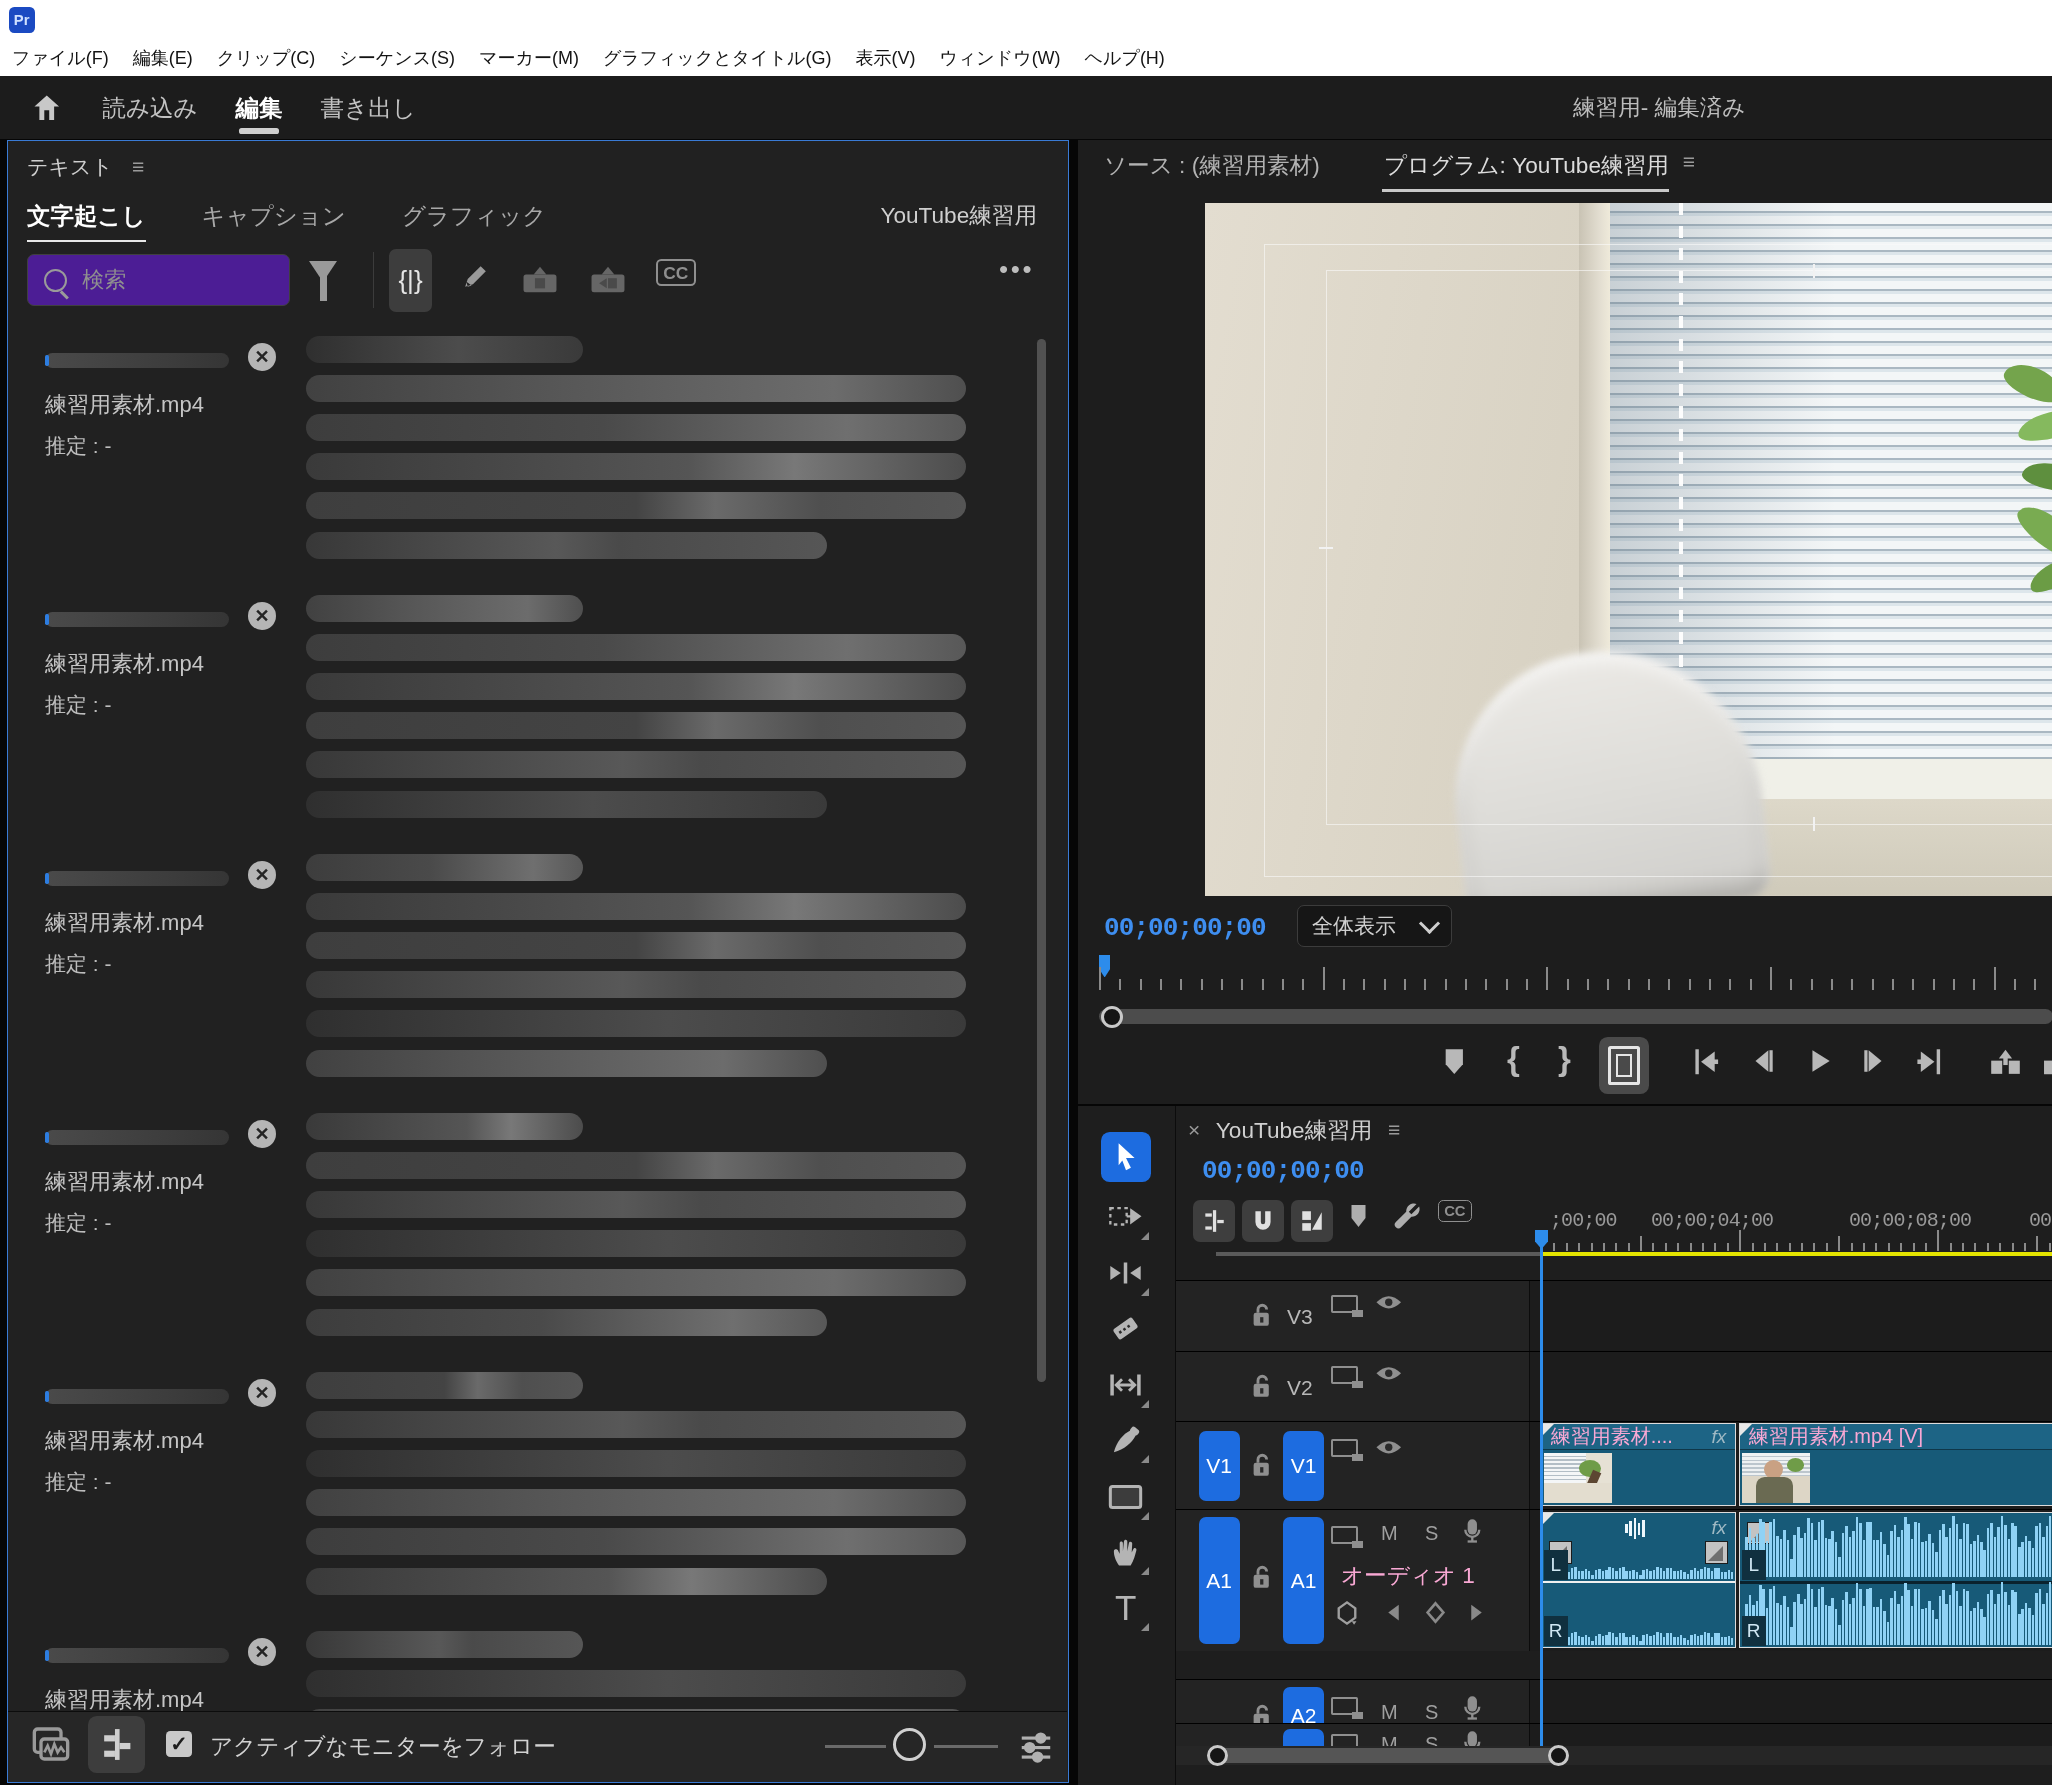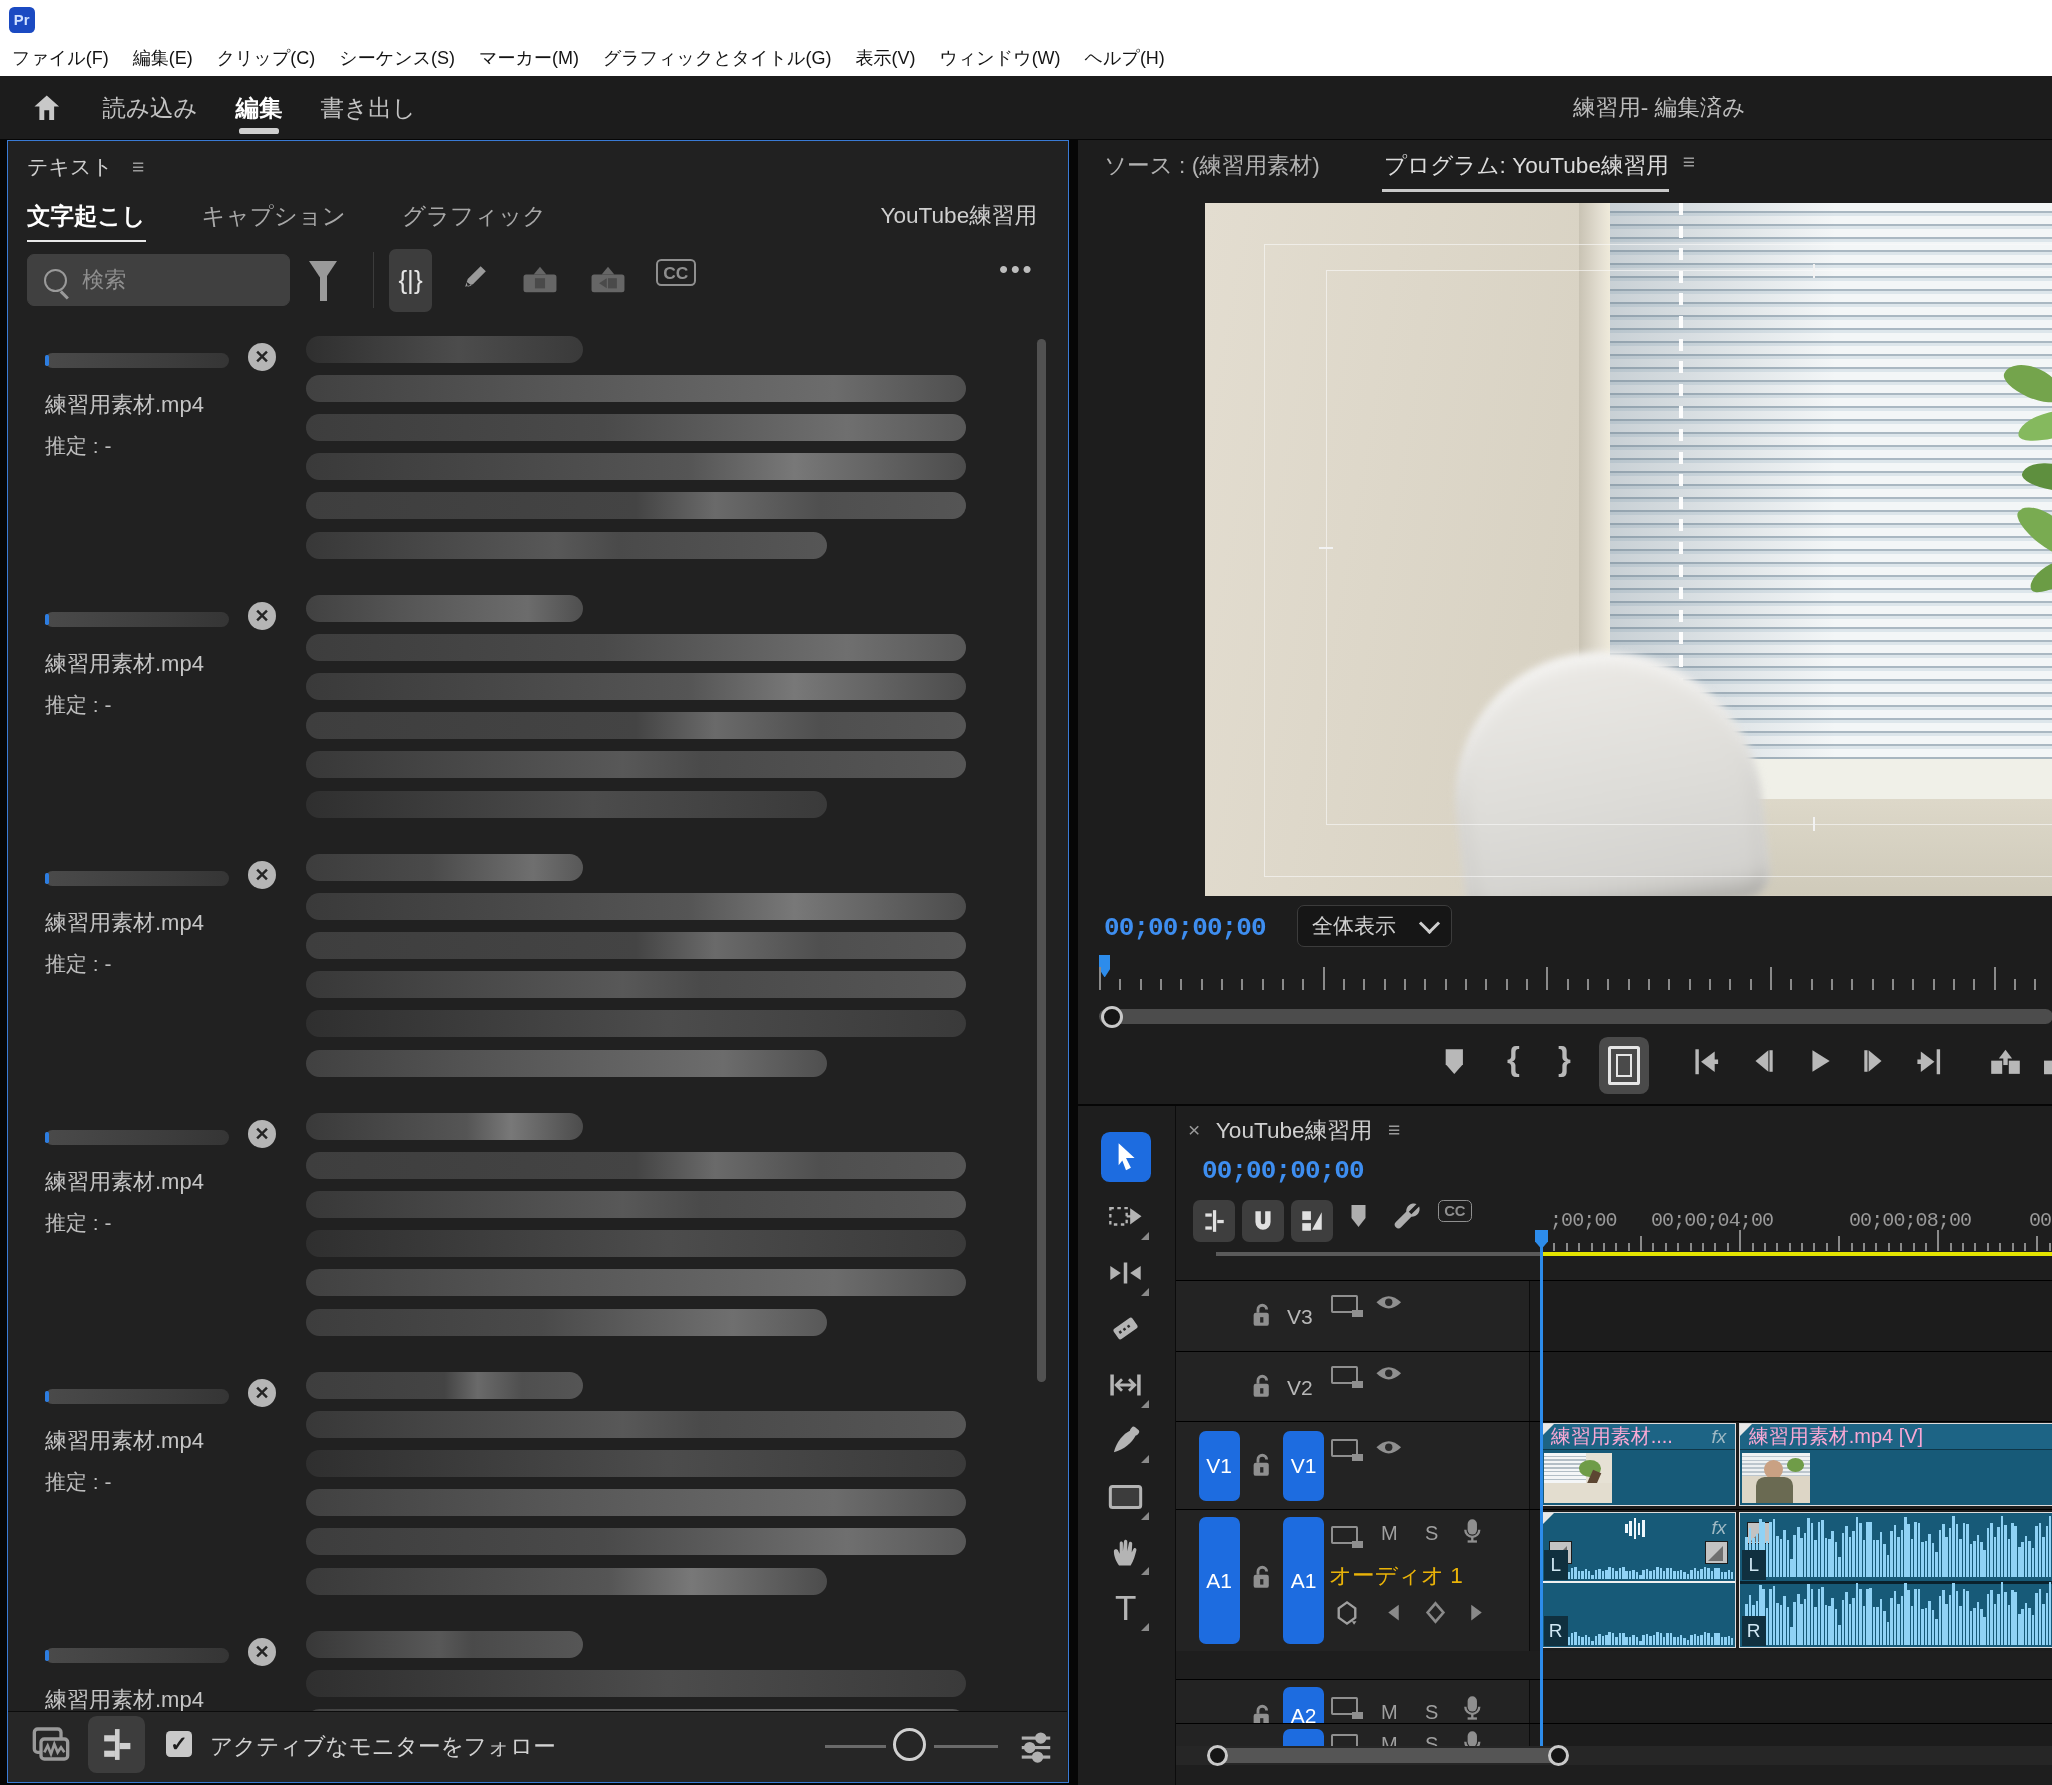--- a/index.html
+++ b/index.html
@@ -33,21 +33,21 @@
               border:1.7px solid #3a7bd5;box-sizing:border-box;overflow:hidden;}
   #tp-header{position:absolute;left:19px;top:12px;font-size:21px;color:#cfcfcf;display:flex;gap:19px;align-items:center;}
   .hamburger{color:#9a9a9a;font-size:21px;letter-spacing:-0.9px;}
   #tp-tabs{position:absolute;left:19px;top:54px;width:1017px;height:42px;display:flex;align-items:center;}
   .tp-tab{font-size:23.5px;color:#a8a8a8;margin-right:56px;position:relative;}
   .tp-tab.active{color:#ffffff;font-weight:bold;}
   .tp-tab.active::after{content:"";position:absolute;left:0;bottom:-10.4px;width:100%;height:2.6px;background:#e8e8e8;}
   #tp-seq{position:absolute;right:31px;top:59px;font-size:22.6px;color:#cfcfcf;}
 
   #tp-toolbar{position:absolute;left:0;top:106px;width:1059px;height:70px;background:#212121;}
-  #tp-search{position:absolute;left:19px;top:7px;width:261px;height:50px;background:#404040;
+  #tp-search{position:absolute;left:19px;top:7px;width:261px;height:50px;background:#4c1d95;
              border:0.9px solid #404040;border-radius:7px;display:flex;align-items:center;}
   .mag{width:19px;height:19px;border:2.6px solid #9a9a9a;border-radius:50%;margin-left:15.6px;position:relative;}
   .mag::after{content:"";position:absolute;left:17.4px;top:19px;width:2.6px;height:10.4px;background:#9a9a9a;transform:rotate(-45deg);}
   #tp-search-ph{margin-left:15.6px;font-size:22px;color:#8f8f8f;}
   .funnel{position:absolute;left:301px;top:14px;width:0;height:0;border-left:14.8px solid transparent;
           border-right:14.8px solid transparent;border-top:21px solid #9a9a9a;}
   .funnel::after{content:"";position:absolute;left:-3.5px;top:-7px;width:7px;height:26px;background:#9a9a9a;}
   .tp-divider{position:absolute;left:365px;top:5.2px;width:0.9px;height:56px;background:#3c3c3c;}
   .brace-btn{position:absolute;left:381px;top:1.7px;width:43px;height:63px;background:#3d3d3d;border-radius:7px;
              color:#e6e6e6;font-size:26px;display:flex;align-items:center;justify-content:center;}
@@ -153,21 +153,21 @@
   .trow{position:absolute;left:0;width:877px;background:#232323;border-top:0.9px solid #000;box-sizing:border-box;}
   .lane{position:absolute;left:353px;top:0;bottom:0;right:0;background:#1c1c1c;border-left:0.9px solid #0c0c0c;}
   .patch{position:absolute;width:41px;background:#1d6ce0;border-radius:7px;color:#fff;font-size:21px;
          display:flex;align-items:center;justify-content:center;}
   .lockico{position:absolute;left:75px;color:#8f8f8f;}
   .tlabel{position:absolute;left:111px;font-size:21px;color:#b8b8b8;}
   .syncico{position:absolute;left:155px;width:22.6px;height:14px;border:2.6px solid #8f8f8f;border-radius:1.7px;}
   .syncico::after{content:"";position:absolute;right:-7px;bottom:-6px;width:10.4px;height:7px;background:#8f8f8f;}
   .eyeico{position:absolute;left:198px;}
   .msbtn{position:absolute;font-size:20px;color:#9f9f9f;}
-  #audio1-name{position:absolute;left:153px;top:50px;font-size:22.6px;color:#eab308;}
+  #audio1-name{position:absolute;left:165px;top:50px;font-size:22.6px;color:#f9a8d4;}
   #playhead-line{position:absolute;left:364px;top:124px;width:2.6px;height:516px;background:#2d8ceb;z-index:30;}
   #playhead-head{position:absolute;left:359px;top:124px;width:13px;height:19px;background:#2d8ceb;
                  clip-path:polygon(0 0,100% 0,100% 60%,50% 100%,0 60%);z-index:31;}
 
   .vclip{position:absolute;top:317px;height:83px;background:#175a78;border:1.7px solid #dcdcdc;box-sizing:border-box;z-index:5;}
   .vtitle{position:absolute;left:0;top:0;right:0;height:26px;background:#1d6485;border-bottom:0.9px solid rgba(0,0,0,.45);
           display:flex;align-items:center;justify-content:space-between;padding:0 8.7px;box-sizing:border-box;}
   .vtitle .lbl{font-size:20px;color:#f9a8d4;white-space:nowrap;overflow:hidden;}
   .fx{font-size:19px;font-style:italic;color:#9fb9c4;}
   .thumb{position:absolute;left:1.7px;top:29px;width:68px;height:50px;background:#e6e1d4;overflow:hidden;}

